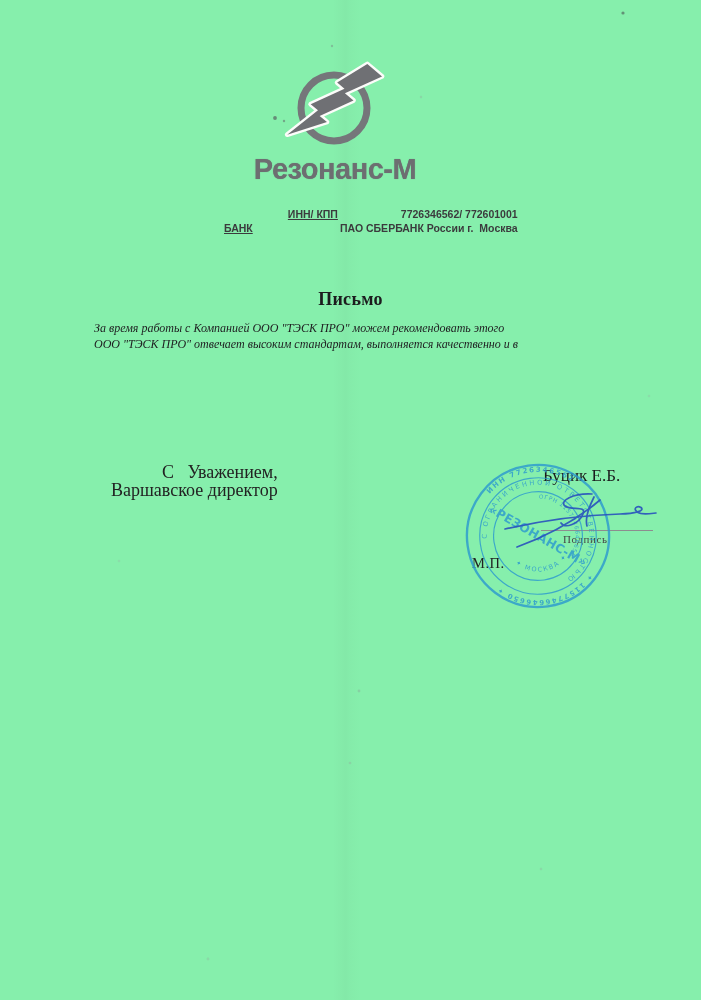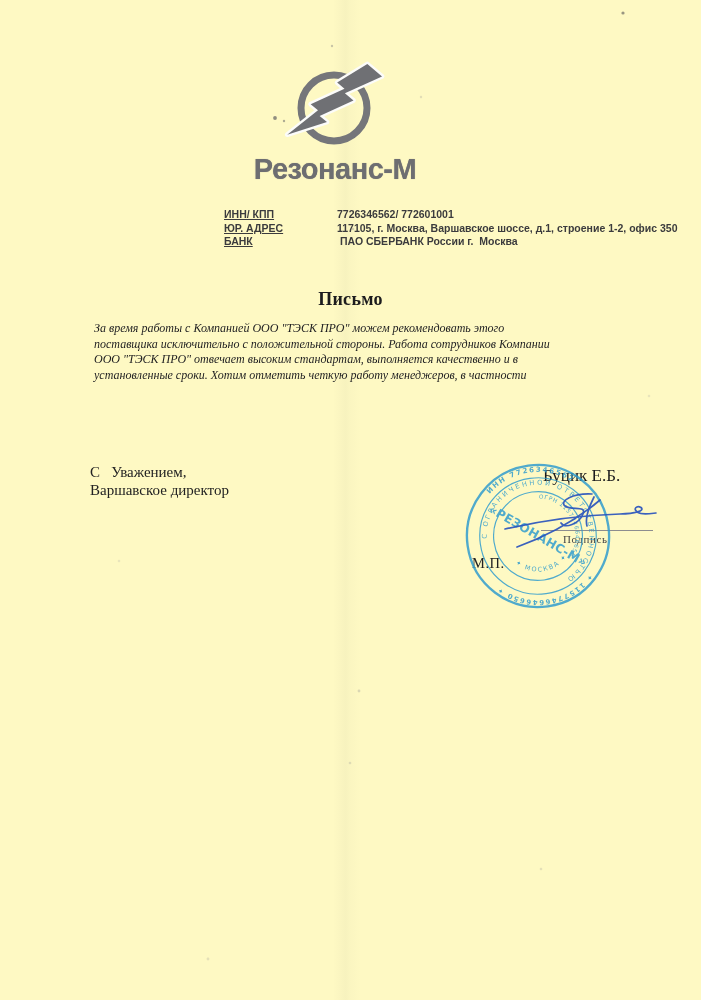--- a/index.html
+++ b/index.html
@@ -1,19 +1,19 @@
 <!DOCTYPE html>
 <html><head>
 <meta charset="utf-8">
 <style>
   html,body{margin:0;padding:0;background:#e8e8e8;}
   .page{
     position:relative;
     width:701px;height:1000px;
-    background:#fef9c3;
+    background:#86efac;
     overflow:hidden;
     font-family:"Liberation Serif",serif;
     box-shadow:0 0 4px rgba(0,0,0,.25);
     margin:0 auto;
   }
   .scan-streak{
     position:absolute;left:333px;top:0;width:28px;height:100%;
     background:linear-gradient(90deg,rgba(0,0,0,0) 0%,rgba(60,60,60,.035) 45%,rgba(60,60,60,.02) 60%,rgba(0,0,0,0) 100%);
     pointer-events:none;
   }
@@ -43,38 +43,38 @@
     color:#6d6e71;text-shadow:0 0 .7px rgba(100,100,105,.85);
     white-space:nowrap;
   }
   
   .details{
     position:absolute;left:224px;top:208px;
     font-family:"Liberation Sans",sans-serif;
     font-size:10.5px;font-weight:bold;line-height:13.6px;
     color:#3b3b3d;
   }
-  .det-row{display:flex;}
+  .det-row{display:flex;justify-content:flex-end;}
   .det-label{width:72px;text-decoration:underline;text-underline-offset:1px;flex:0 0 72px;}
   .det-val{white-space:pre;margin-left:41px;}
   
   .letter-title{
     position:absolute;left:0;top:289px;width:701px;text-align:center;
     font-size:18px;font-weight:bold;color:#1c1c1e;
     letter-spacing:.3px;
   }
   .body-text{
     position:absolute;left:94px;top:321px;
     font-size:12px;font-style:italic;line-height:15.65px;
     color:#1e1e20;
   }
   .body-line{white-space:pre;}
   .closing{
-    position:absolute;left:90px;top:464px;
-    font-size:15px;color:#222;line-height:17.5px;
+    position:absolute;left:111px;top:464px;
+    font-size:18px;color:#222;line-height:17.5px;text-align:right;
   }
   .closing div{white-space:pre;}
   .sig-name{
     position:absolute;left:543px;top:466px;
     font-size:17px;color:#1a1a1c;white-space:pre;
   }
   .sig-line{
     position:absolute;left:541px;top:530px;width:112px;height:1px;
     background:#8d8d8f;
   }
@@ -109,36 +109,30 @@
     </g>
   </svg>
   <div class="brand">Резонанс-М</div>
 
   <div class="details">
     <div class="det-row">
       <span class="det-label">ИНН/ КПП</span>
       <span class="det-val">7726346562/ 772601001</span>
     </div>
     <div class="det-row">
-      <span class="det-label">ЮР. АДРЕС</span>
-      <span class="det-val">117105, г. Москва, Варшавское шоссе, д.1, строение 1-2, офис 350</span>
-    </div>
-    <div class="det-row">
       <span class="det-label">БАНК</span>
       <span class="det-val"> ПАО СБЕРБАНК России г.  Москва</span>
     </div>
   </div>
 
   <div class="letter-title">Письмо</div>
 
   <div class="body-text">
     <div class="body-line">За время работы с Компанией ООО "ТЭСК ПРО" можем рекомендовать этого</div>
-    <div class="body-line">поставщика исключительно с положительной стороны. Работа сотрудников Компании</div>
     <div class="body-line">ООО "ТЭСК ПРО" отвечает высоким стандартам, выполняется качественно и в</div>
-    <div class="body-line">установленные сроки. Хотим отметить четкую работу менеджеров, в частности</div>
   </div>
 
   <div class="closing">
     <div>С   Уважением,</div>
     <div>Варшавское директор</div>
   </div>
 
   <div class="sig-name">Буцик Е.Б.</div>
   <div class="sig-line"></div>
   <div class="sig-caption">Подпись</div>

